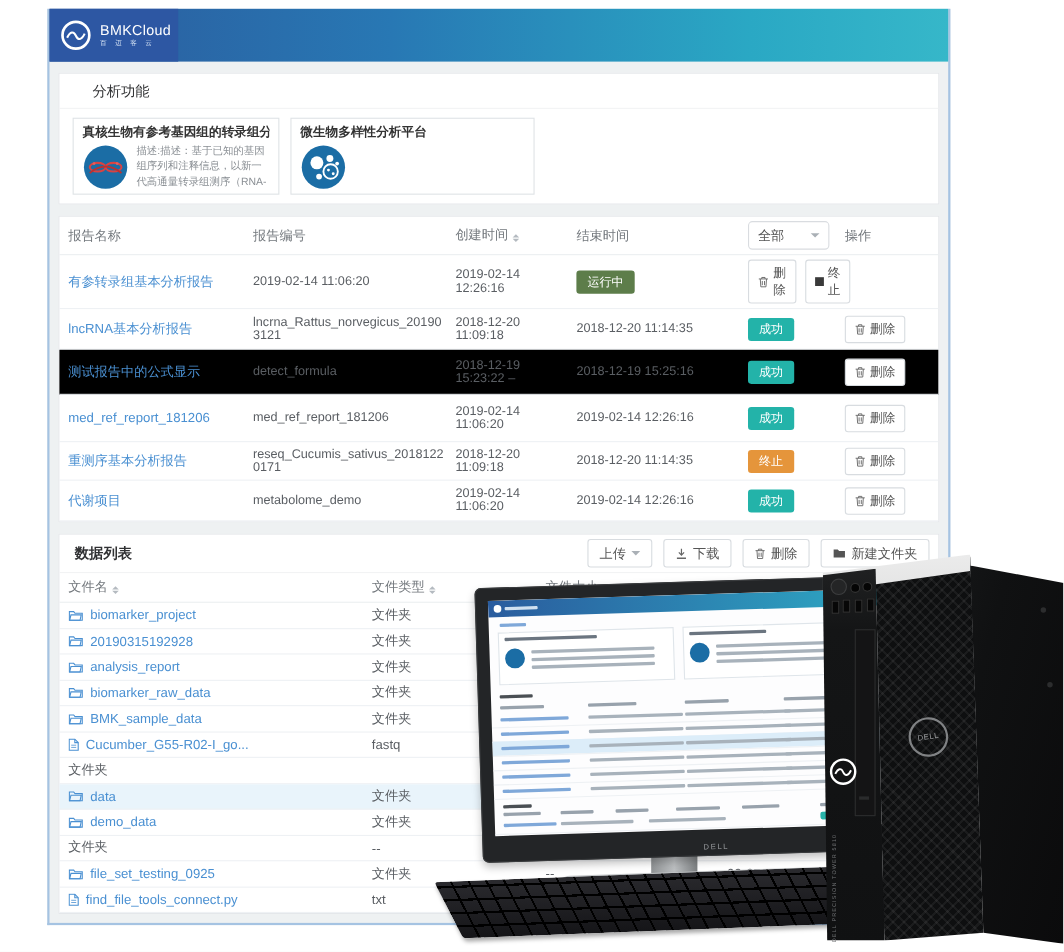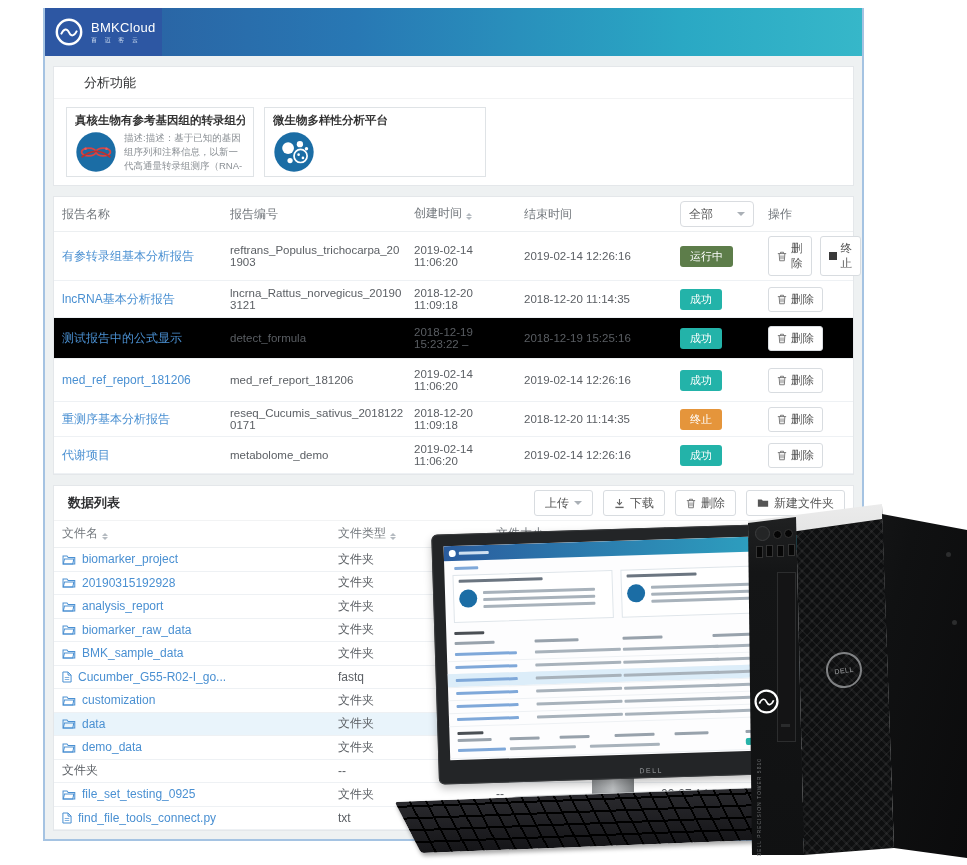--- a/index.html
+++ b/index.html
@@ -187,21 +187,20 @@
           <span class="select">
             <span>全部</span>
             <i class="cd"></i>
           </span>
         </span>
         <span>操作</span>
       </div>
       <div id="project-rows">
           <div class="pgrid prow" style="height: 48px;">
             <a class="plink" href="#">有参转录组基本分析报告</a>
-            <span class="pcode">reftrans_Populus_trichocarpa_201903</span>
             <span class="pdate">2019-02-14 11:06:20</span>
             <span class="pdate">2019-02-14 12:26:16</span>
             <span><span class="badge running">运行中</span></span>
             <span class="pactions">
               <button class="mini-btn"><span class="icn">
                   <svg width="10" height="11" viewBox="0 0 12 13">
                     <path d="M1 3h10M4.2 3V1.4h3.6V3M2.6 3l.6 8.6h5.6L9.4 3M4.8 5.2v4.6M7.2 5.2v4.6" stroke="#666" stroke-width="1" fill="none"></path>
                   </svg>
                 </span>删除</button>
               <button class="mini-btn"><span class="icn">
@@ -397,26 +396,20 @@
                   <path d="M1 1h5.6L10 4.4V12H1z" fill="none" stroke="#4a90d2" stroke-width="1.1"></path>
                   <path d="M6.6 1v3.4H10" fill="none" stroke="#4a90d2" stroke-width="1.1"></path>
                   <path d="M3 7h5M3 9.2h5" stroke="#4a90d2" stroke-width=".8"></path>
                 </svg>
               </span>Cucumber_G55-R02-I_go...</a>
             <span>fastq</span>
             <span></span>
             <span></span>
           </div>
           <div class="fgrid frow">
-            <a class="fname" href="#"><span class="icn">
-                <svg width="14" height="11" viewBox="0 0 15 12">
-                  <path d="M1 2.2h4.3L6.6 3.8h7.2V10.8H1z" fill="none" stroke="#4a90d2" stroke-width="1.1"></path>
-                  <path d="M2.6 5.4h10.2L11.6 10.8H1.3z" fill="none" stroke="#4a90d2" stroke-width="1.1"></path>
-                </svg>
-              </span>customization</a>
             <span>文件夹</span>
             <span></span>
             <span></span>
           </div>
           <div class="fgrid frow hl">
             <a class="fname" href="#"><span class="icn">
                 <svg width="14" height="11" viewBox="0 0 15 12">
                   <path d="M1 2.2h4.3L6.6 3.8h7.2V10.8H1z" fill="none" stroke="#4a90d2" stroke-width="1.1"></path>
                   <path d="M2.6 5.4h10.2L11.6 10.8H1.3z" fill="none" stroke="#4a90d2" stroke-width="1.1"></path>
                 </svg>

